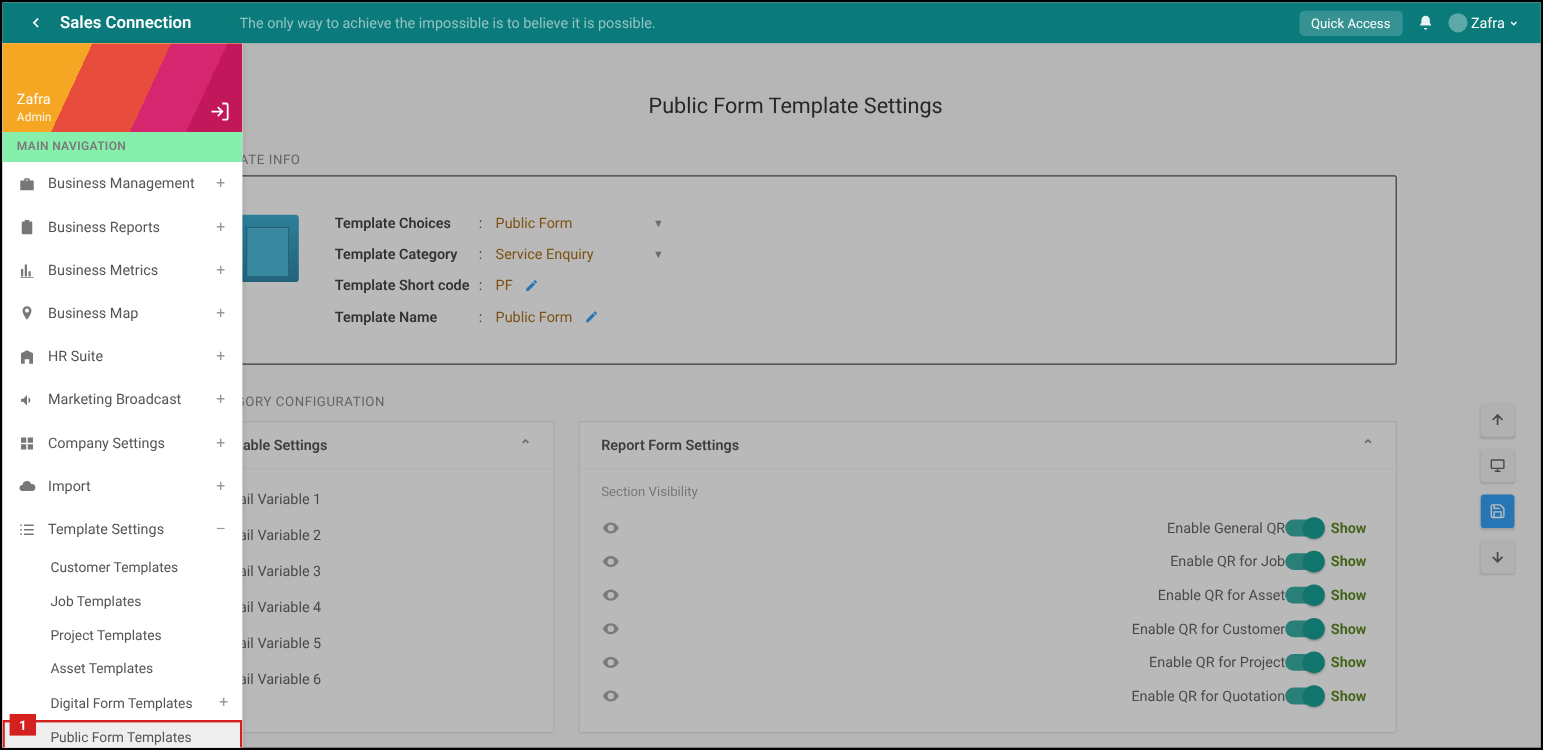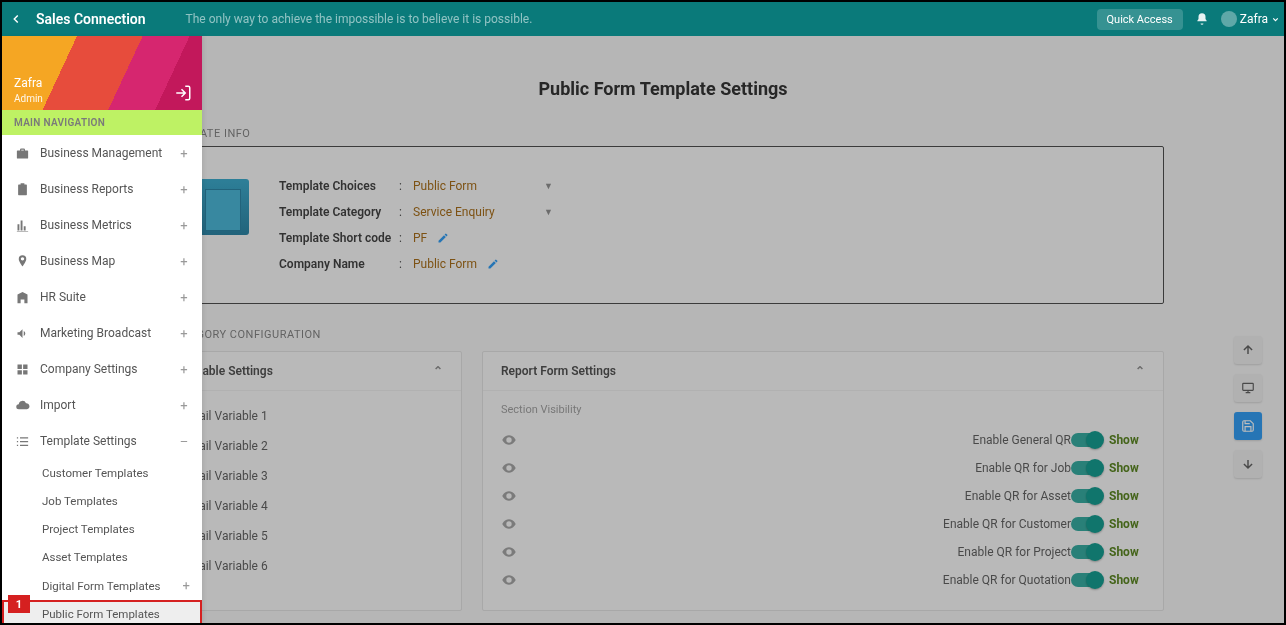--- a/index.html
+++ b/index.html
@@ -1,50 +1,50 @@
 <!DOCTYPE html>
 <html><head>
 <meta charset="utf-8">
 <style>
   * { box-sizing: border-box; margin: 0; padding: 0; font-family: -apple-system, BlinkMacSystemFont, "Segoe UI", Roboto, Arial, sans-serif; }
   html, body { width: 1286px; height: 625px; overflow: hidden; background: #f0f0f0; }
   .outer { width: 1286px; height: 625px; border: 2px solid #000; position: relative; background: #f5f5f5; }
 
   
-  .topbar { height: 34px; background: #0a7a7a; color: #cde; display: flex; align-items: center; padding: 0 4px; font-size: 12px; }
+  .topbar { height: 34px; background: #0a7a7a; color: #cde; display: flex; align-items: center; padding: 0 18px; font-size: 12px; }
   .topbar .back { width: 20px; height: 20px; display: inline-flex; align-items: center; justify-content: center; color: #fff; margin-right: 10px; cursor: pointer; }
   .topbar .brand { color: #fff; font-weight: 600; font-size: 14px; margin-right: 40px; }
   .topbar .tagline { color: rgba(255,255,255,0.55); flex: 1; }
   .topbar .quick { background: rgba(255,255,255,0.18); color: #fff; padding: 4px 10px; border-radius: 4px; font-size: 11px; margin-right: 12px; cursor: pointer; }
   .topbar .bell { color: #fff; margin-right: 12px; opacity: .9; cursor: pointer; }
   .topbar .user { color: #fff; font-size: 12px; display: flex; align-items: center; gap: 3px; cursor: pointer; }
   .topbar .user .avatar-mini { width: 16px; height: 16px; border-radius: 50%; background: rgba(255,255,255,0.35); display: inline-block; }
 
   
   .sidebar { position: absolute; top: 34px; left: 0; width: 200px; bottom: 0; background: #fff; box-shadow: 2px 0 4px rgba(0,0,0,0.08); z-index: 20; overflow: hidden; }
   .sb-header { height: 74px; position: relative; background: #f5a623; overflow: hidden; }
   .sb-header::before { content:""; position:absolute; inset:0; background: linear-gradient(115deg, #f5a623 0 32%, #e74c3c 32% 60%, #d6266f 60% 80%, #c2185b 80% 100%); }
   .sb-header .uname { position: absolute; left: 12px; bottom: 20px; color: #fff; font-size: 12px; }
   .sb-header .urole { position: absolute; left: 12px; bottom: 6px; color: #fff; font-size: 10px; opacity: .9; }
   .sb-header .exit { position: absolute; right: 10px; bottom: 8px; width: 18px; height: 18px; color: #fff; cursor: pointer; }
-  .sb-sect { background: #bef264; color: #7a7a7a; font-size: 10px; font-weight: 600; padding: 7px 12px; letter-spacing: .3px; }
+  .sb-sect { background: #86efac; color: #7a7a7a; font-size: 10px; font-weight: 600; padding: 7px 12px; letter-spacing: .3px; }
   .nav-item { display: flex; align-items: center; padding: 10px 12px; font-size: 12px; color: #555; cursor: pointer; }
   .nav-item .ic { width: 16px; height: 16px; margin-right: 10px; color: #777; display: inline-flex; align-items: center; justify-content: center; }
   .nav-item .lbl { flex: 1; }
   .nav-item .exp { width: 12px; color: #999; font-size: 13px; text-align: center; }
   .sub-item { padding: 7px 12px 7px 40px; font-size: 11.5px; color: #555; cursor: pointer; display: flex; align-items: center; }
   .sub-item .exp { margin-left: auto; color:#999; font-size:13px; }
   .sub-item.active { background: #eee; border: 2px solid #d52020; padding: 5px 10px 5px 38px; position: relative; }
 
   .step-badge { position: absolute; left: 6px; top: 593px; z-index: 30; width: 22px; height: 18px; background: #d52020; color: #fff; font-size: 11px; font-weight: 700; display: flex; align-items: center; justify-content: center; }
 
   
   .main { position: absolute; top: 34px; left: 0; right: 0; bottom: 0; padding: 0; }
   .main-inner { padding: 20px 120px 20px 160px; }
-  .page-title { text-align: center; font-size: 18px; font-weight: 700; color: #222; padding: 22px 0 28px; }
+  .page-title { text-align: center; font-size: 18px; font-weight: 400; color: #222; padding: 22px 0 28px; }
   .panel-label { font-size: 11px; color: #7a7a7a; letter-spacing: .5px; margin: 0 0 6px 6px; }
   .panel { background: #fafafa; border: 1px solid #404040; border-radius: 2px; padding: 26px 30px; display: flex; gap: 30px; }
   .panel .big-icon { width: 56px; height: 56px; background: linear-gradient(180deg,#2ca4c9,#1b7b9e); border-radius: 3px; position: relative; margin-top: 6px; }
   .panel .big-icon::after { content:""; position:absolute; left:12px; top:10px; width:34px; height:40px; background:#3bb1d4; border:1px solid #1b7b9e; }
   .fields { flex: 1; }
   .frow { display: flex; align-items: center; font-size: 12px; padding: 6px 0; color: #444; }
   .frow .fl { width: 120px; font-weight: 600; color: #333; }
   .frow .fc { width: 14px; }
   .frow .fv { color: #a16207; }
   .frow .drop { display: inline-flex; align-items: center; gap: 6px; min-width: 140px; cursor: pointer; }
@@ -133,21 +133,21 @@
           <span class="fl">Template Short code</span>
           <span class="fc">:</span>
           <span class="fv">PF</span>
           <span class="pencil">
             <svg width="12" height="12" viewBox="0 0 24 24" fill="currentColor">
                   <path d="M3 17.25V21h3.75l11-11-3.75-3.75-11 11zM20.7 7.04a1 1 0 0 0 0-1.41l-2.34-2.34a1 1 0 0 0-1.41 0l-1.83 1.83 3.75 3.75 1.83-1.83z"></path>
                 </svg>
           </span>
         </div>
         <div class="frow">
-          <span class="fl">Company Name</span>
+          <span class="fl">Template Name</span>
           <span class="fc">:</span>
           <span class="fv">Public Form</span>
           <span class="pencil">
             <svg width="12" height="12" viewBox="0 0 24 24" fill="currentColor">
                   <path d="M3 17.25V21h3.75l11-11-3.75-3.75-11 11zM20.7 7.04a1 1 0 0 0 0-1.41l-2.34-2.34a1 1 0 0 0-1.41 0l-1.83 1.83 3.75 3.75 1.83-1.83z"></path>
                 </svg>
           </span>
         </div>
       </div>
     </div>

